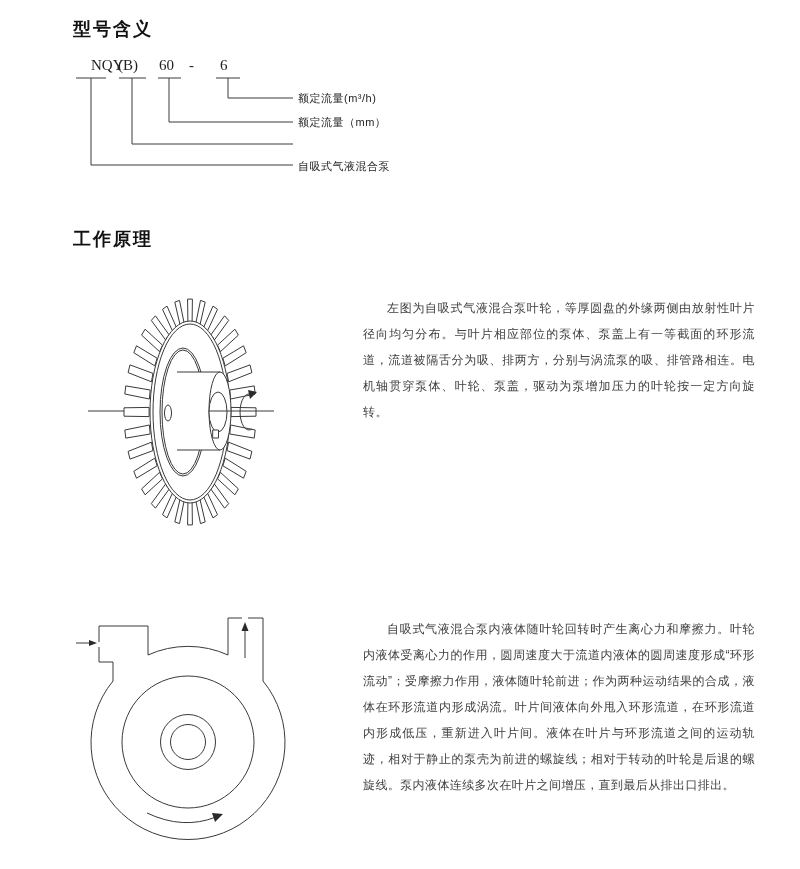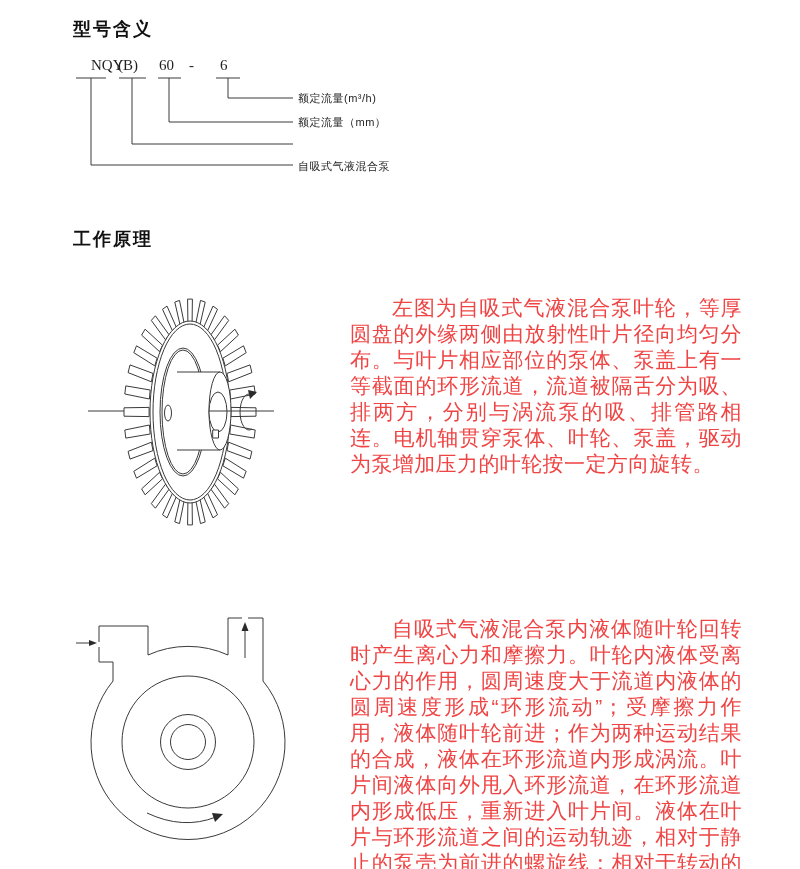--- a/index.html
+++ b/index.html
@@ -18,22 +18,22 @@
   .model-label{position:absolute;left:298px;font-size:11px;line-height:18px;color:#1f1f1f;
                letter-spacing:0.5px;white-space:nowrap;}
   #model-label-0{top:89px;}
   #model-label-1{top:113px;}
   #model-label-2{top:135px;}
   #model-label-3{top:157px;}
   .diagram-svg{position:absolute;}
   #model-lines-svg{left:60px;top:50px;}
   #impeller-svg{left:68px;top:283px;}
   #pump-svg{left:60px;top:600px;}
-  .para{position:absolute;left:350px;width:392px;font-size:21px;line-height:26px;
-        text-align:justify;text-indent:2em;letter-spacing:0.4px;color:#ef4444;}
+  .para{position:absolute;left:363px;width:392px;font-size:12px;line-height:26px;
+        text-align:justify;text-indent:2em;letter-spacing:0.4px;color:#404040;}
   #para-1{top:295px;}
   #para-2{top:616px;}
   svg line,svg path,svg ellipse,svg circle,svg rect,svg polygon{vector-effect:non-scaling-stroke;}
 </style>
 </head>
 <body>
 
 <div id="page">
 
   <div id="title-model" class="sec-title">型号含义</div>

